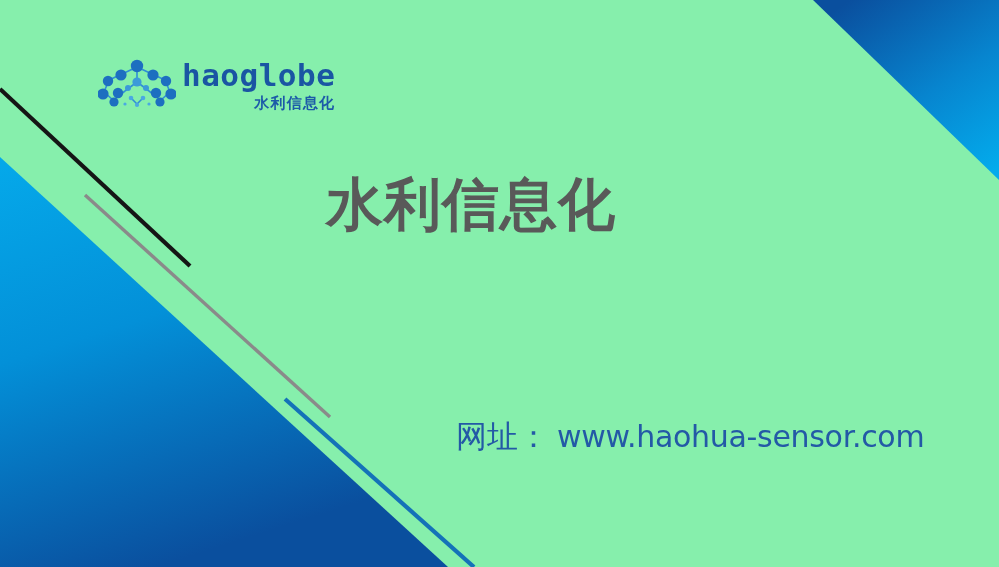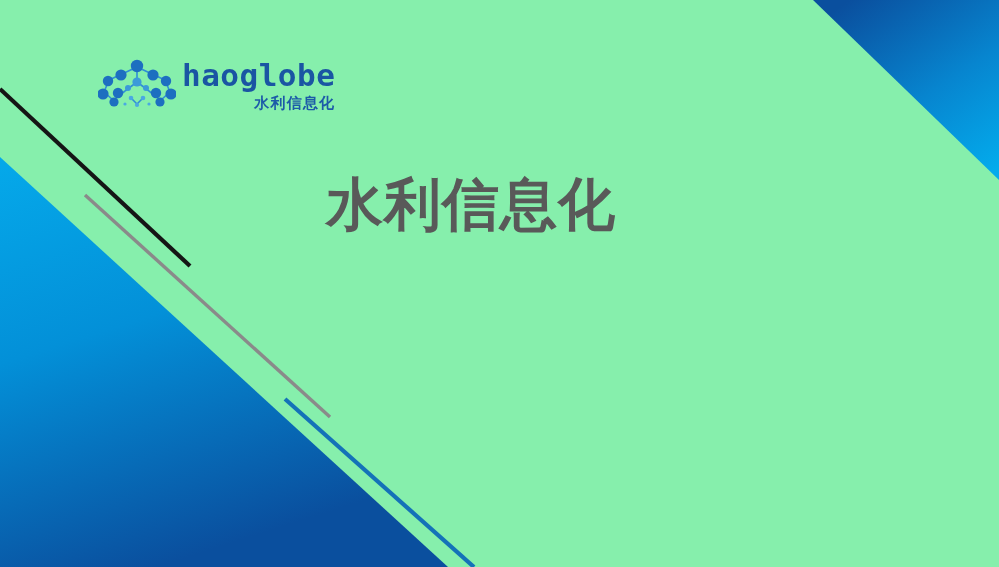--- a/index.html
+++ b/index.html
@@ -178,14 +178,18 @@
 
     <div id="logo-text-wrap">
       <div id="logo-wordmark">haoglobe</div>
       <div id="logo-subtext">水利信息化</div>
     </div>
   </div>
 
   <div id="title-line-1">水利信息化</div>
 
 
+  <div id="url-line">
+    <span id="url-label">网址：</span>
+    <span id="url-value">www.haohua-sensor.com</span>
+  </div>
 
 </div>
 
 </body></html>

